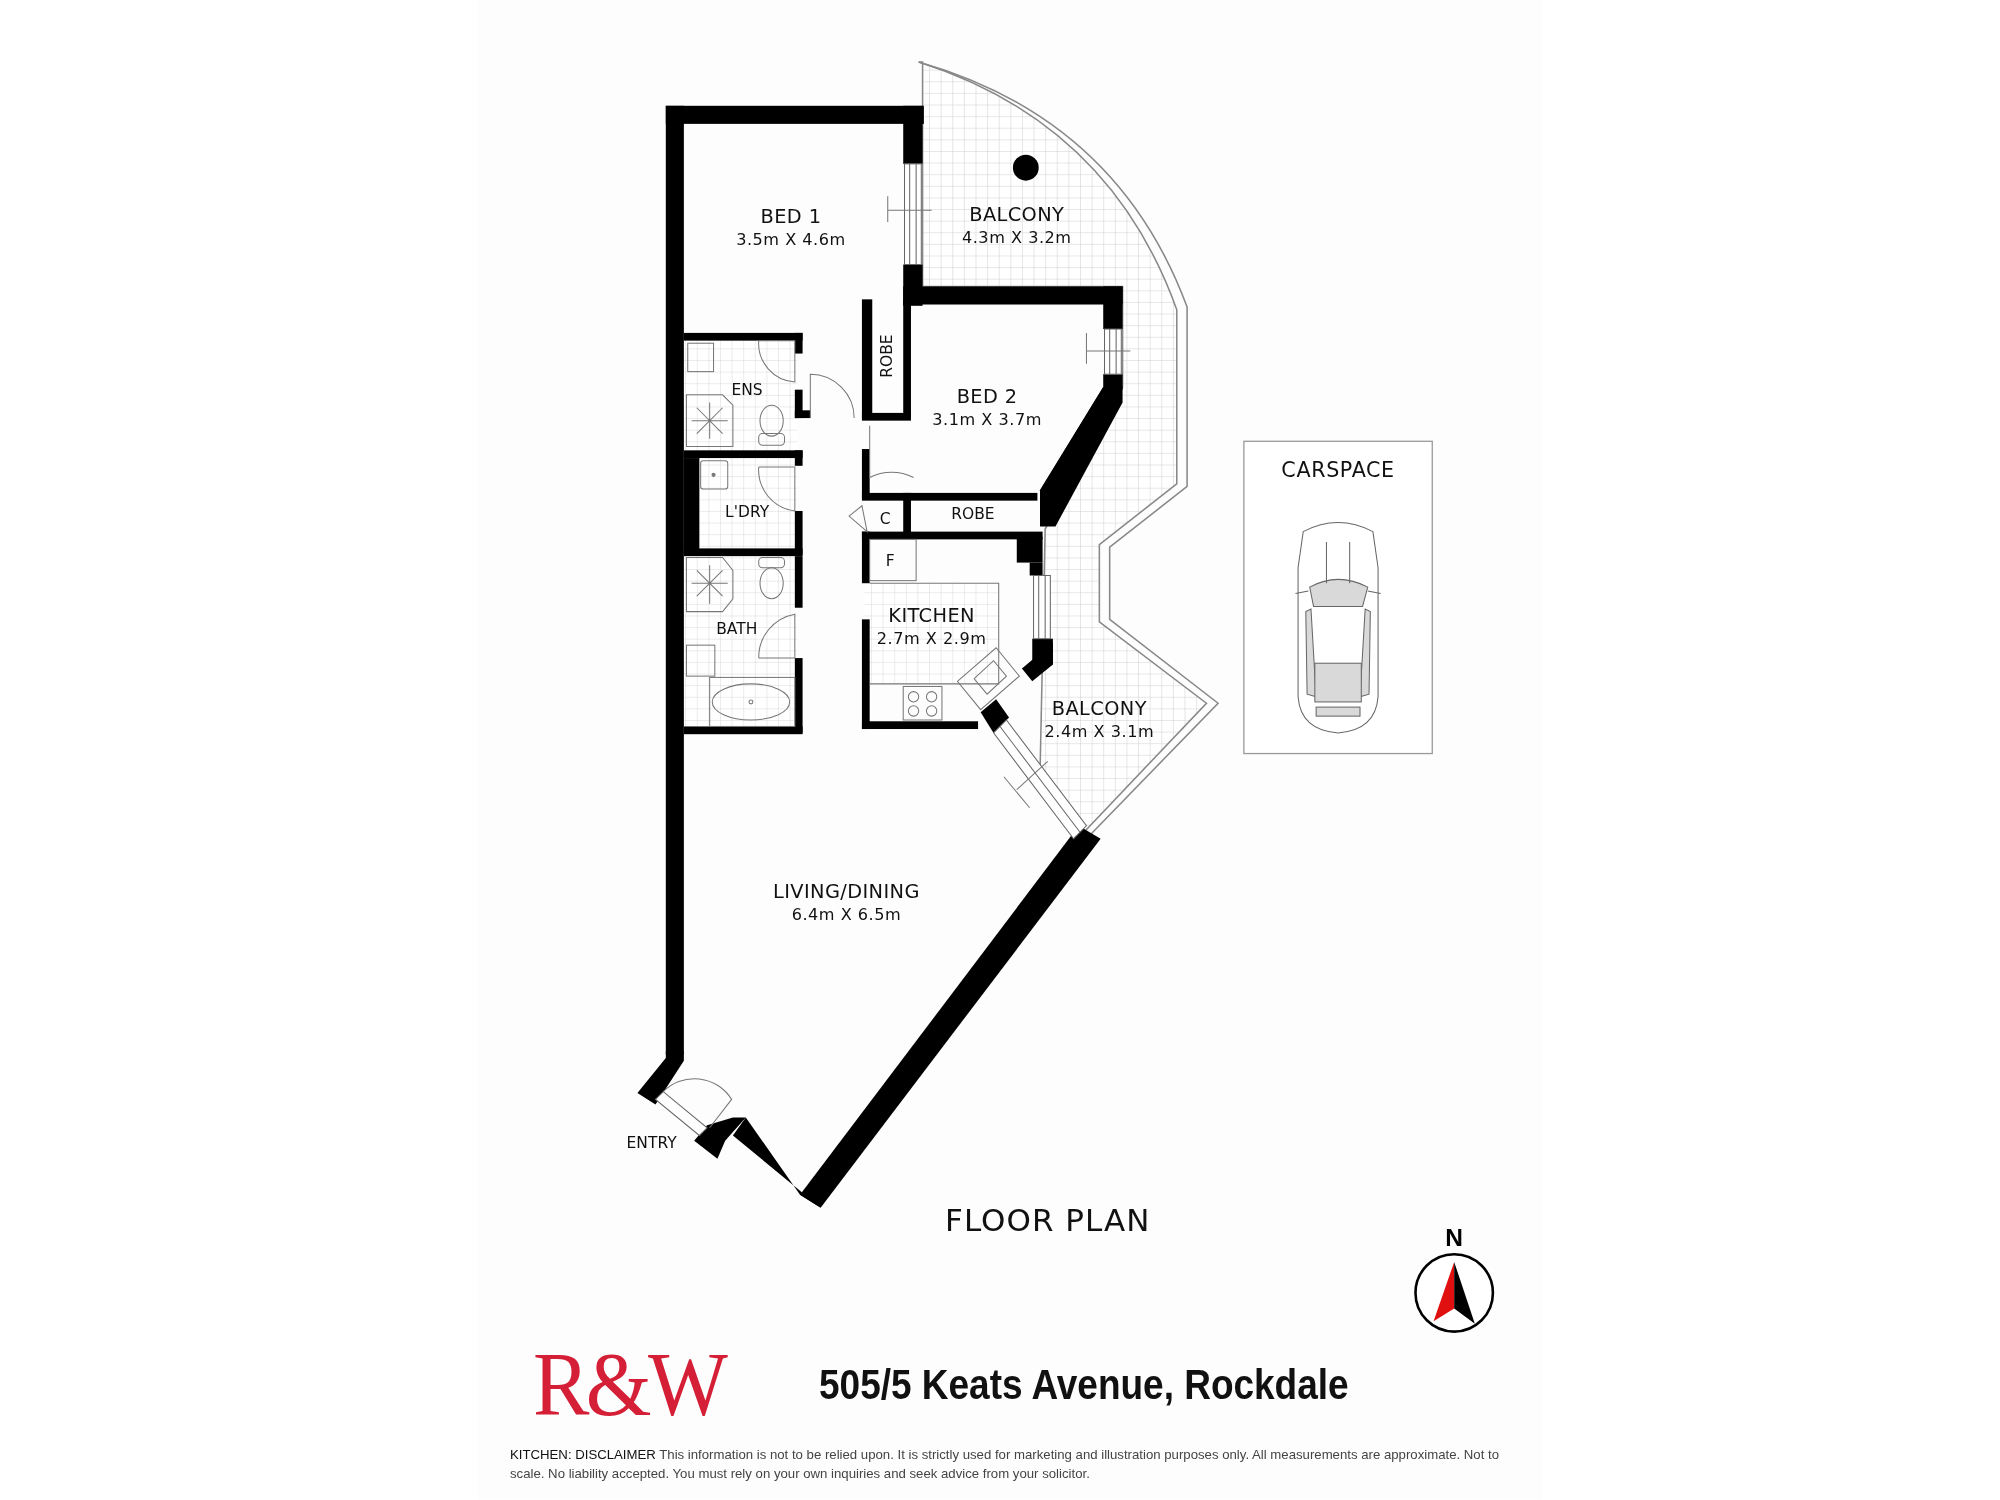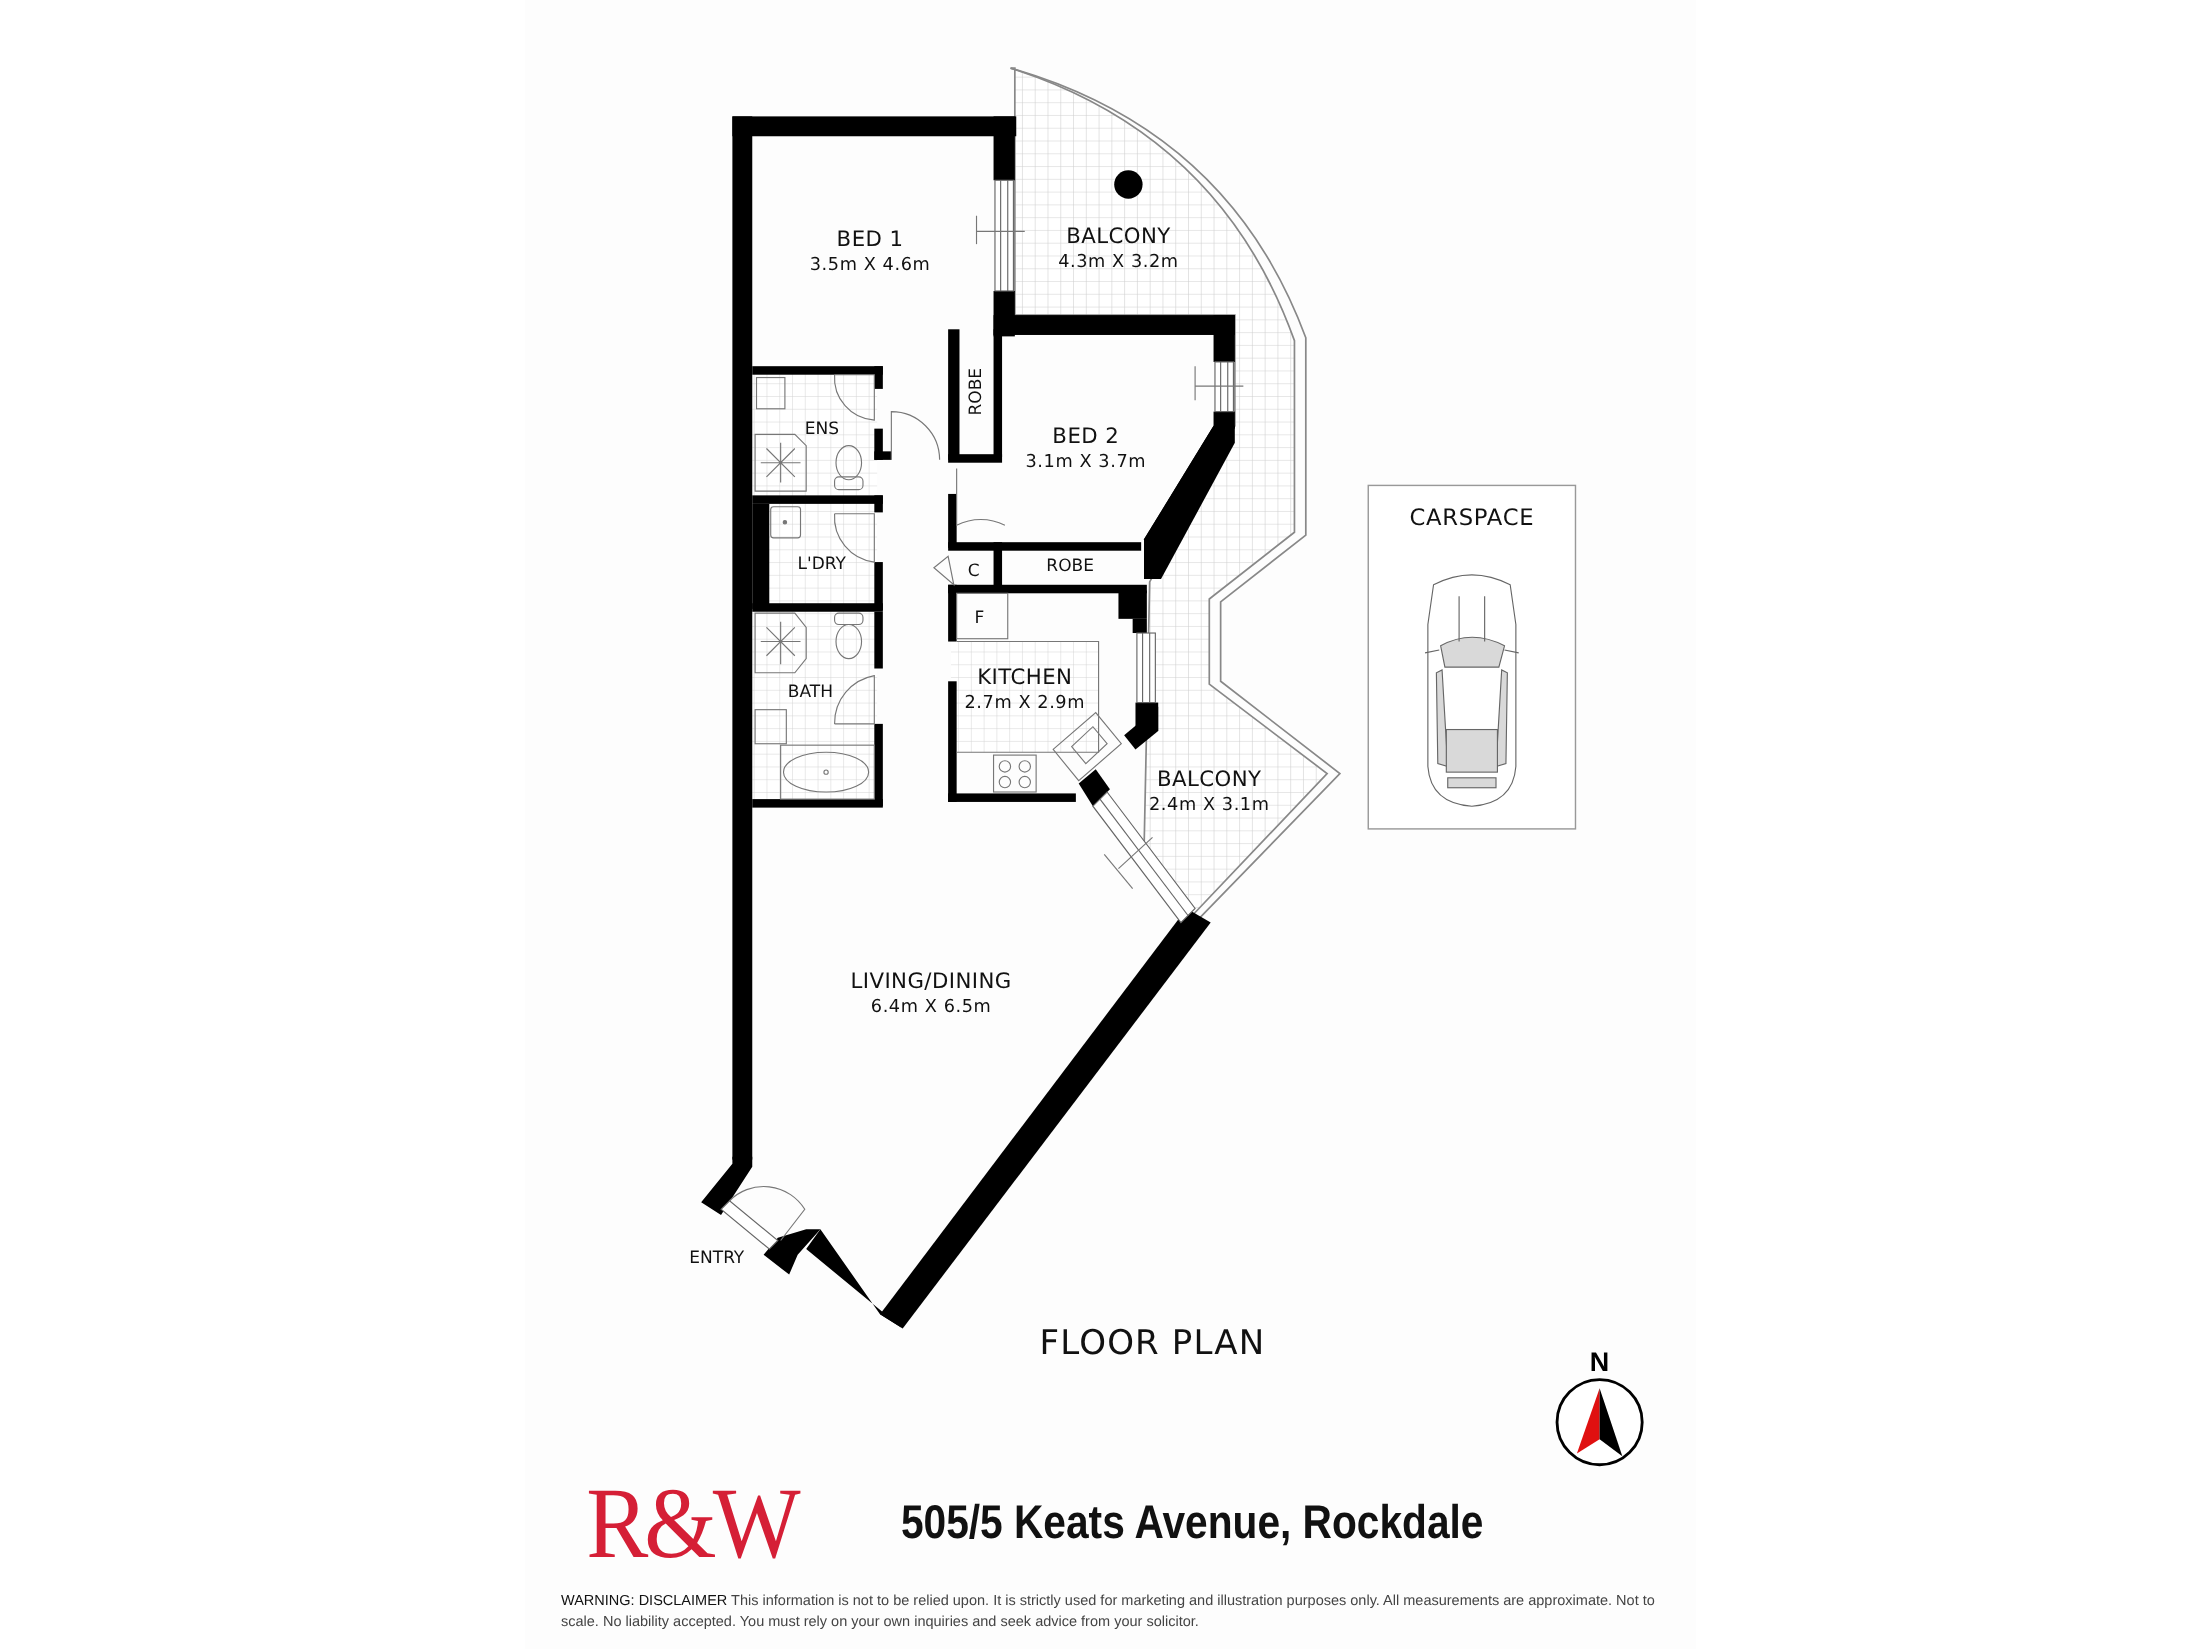--- a/index.html
+++ b/index.html
@@ -239,13 +239,13 @@
   <g>
     <text x="1127" y="966" text-anchor="middle" font-family="Liberation Sans, sans-serif" font-weight="bold" font-size="19" fill="#000">N</text>
     <circle cx="1127" cy="1002" r="30" fill="#fff" stroke="#000" stroke-width="2"></circle>
     <path d="M1127 978 L1111 1024 L1127 1014 Z" fill="#e01010"></path>
     <path d="M1127 978 L1143 1026 L1127 1014 Z" fill="#000"></path>
   </g>
 </svg>
 
 <div class="logo">R&amp;W</div>
 <div class="address">505/5 Keats Avenue, Rockdale</div>
-<div class="disclaimer"><b>WARNING:  DISCLAIMER</b><span> This information is not to be relied upon.  It is strictly used for marketing and illustration purposes only. All measurements are approximate.  Not to scale.  No liability accepted. You must rely on your own inquiries and seek advice from your solicitor.</span></div>
+<div class="disclaimer"><b>KITCHEN:  DISCLAIMER</b><span> This information is not to be relied upon.  It is strictly used for marketing and illustration purposes only. All measurements are approximate.  Not to scale.  No liability accepted. You must rely on your own inquiries and seek advice from your solicitor.</span></div>
 
 </body></html>

